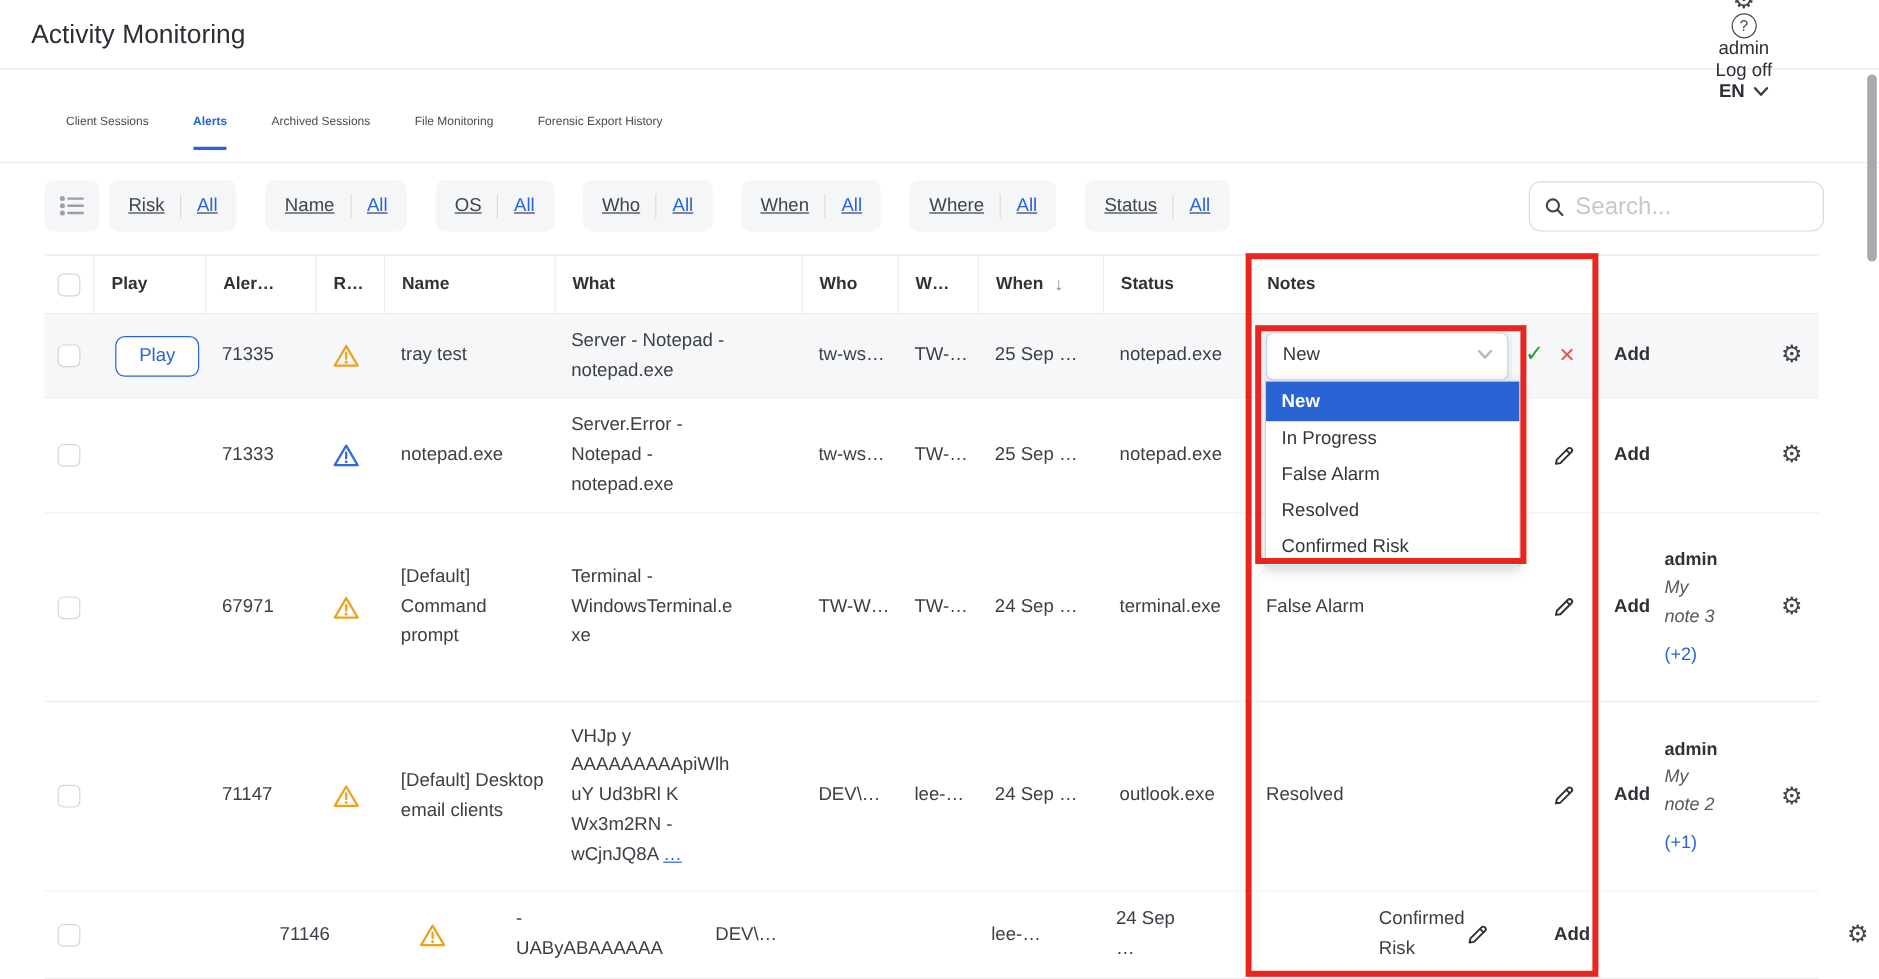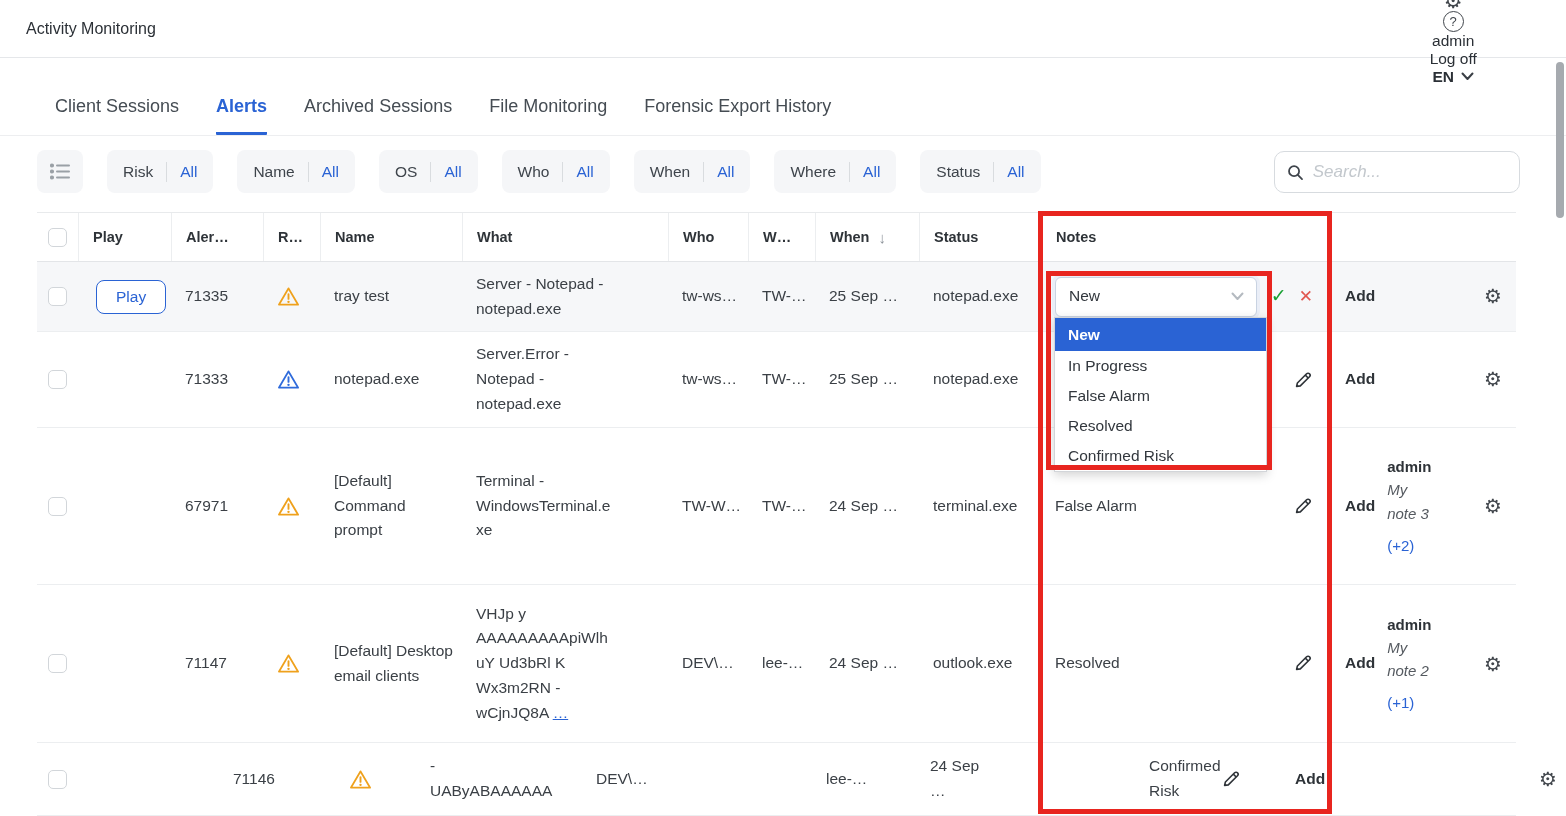--- a/index.html
+++ b/index.html
@@ -14,44 +14,44 @@
   *{box-sizing:border-box;margin:0;padding:0;}
   html,body{width:1566px;height:816px;overflow:hidden;}
   body{
     position:relative;background:#fff;
     font-family:"Liberation Sans","DejaVu Sans",sans-serif;
     color:var(--text);
   }
   
   .topbar{position:absolute;left:0;top:0;width:1566px;height:58px;
     border-bottom:1px solid #e5e7ea;display:flex;align-items:center;background:#fff;}
-  .page-title{margin-left:26px;font-size:16px;color:#2b3036;}
+  .page-title{margin-left:26px;font-size:22px;color:#2b3036;}
   .topbar-right{margin-left:auto;display:flex;align-items:center;margin-right:40px;
     font-size:15.5px;color:#2b3036;flex-direction:column;}
   .icon-gear{font-size:21px;color:#41464c;line-height:1;}
   .icon-help{width:21px;height:21px;border:1.6px solid #41464c;border-radius:50%;
     display:flex;align-items:center;justify-content:center;font-size:13px;color:#41464c;}
   .lang{display:flex;align-items:center;gap:7px;font-weight:bold;}
   
-  .tabs{position:absolute;left:55px;top:96px;display:flex;gap:37px;font-size:18px;color:#454c53;}
+  .tabs{position:absolute;left:55px;top:96px;display:flex;gap:37px;font-size:10px;color:#454c53;}
   .tab{padding-bottom:15px;cursor:pointer;}
   .tab.active{color:var(--accent);font-weight:bold;border-bottom:3px solid var(--accent);border-radius:1px;}
   .tabs-line{position:absolute;left:0;top:135px;width:1566px;border-top:1px solid #edeef0;}
   
-  .filterbar{position:absolute;left:37px;top:150px;display:flex;align-items:center;gap:24px;}
+  .filterbar{position:absolute;left:37px;top:150px;display:flex;align-items:center;gap:8px;text-decoration:underline;}
   .filter-iconbtn{width:46px;height:43px;background:var(--pill-bg);border-radius:8px;
     display:flex;align-items:center;justify-content:center;cursor:pointer;}
   .pill{height:43px;background:var(--pill-bg);border-radius:8px;display:flex;align-items:center;
     padding:0 16px;gap:13px;font-size:15.5px;color:#3e444b;cursor:pointer;}
   .pill .sep{width:1px;height:20px;background:#d9dcdf;}
   .pill .all{color:var(--accent);}
   .searchbox{position:absolute;left:1274px;top:151px;width:246px;height:42px;
     border:1px solid #d7dbdf;border-radius:10px;display:flex;align-items:center;padding:0 12px;gap:9px;background:#fff;}
-  .searchbox input{border:none;outline:none;font-size:17px;width:100%;color:#333;
-    font-family:"Liberation Sans",sans-serif;background:transparent;font-style:italic;}
+  .searchbox input{border:none;outline:none;font-size:20px;width:100%;color:#333;
+    font-family:"Liberation Sans",sans-serif;background:transparent;}
   .searchbox input::placeholder{color:#c3c8cd;}
   
   .table{position:absolute;left:37px;top:212px;width:1479px;}
   .grid-row{display:grid;grid-template-columns:41px 93px 92px 57px 142px 206px 80px 67px 104px 122px 290px 185px;}
   .thead{height:50px;border-top:1px solid var(--border);border-bottom:1px solid #e3e5e8;
     font-size:14.5px;font-weight:bold;color:var(--text-dark);}
   .thead>div{display:flex;align-items:center;padding-left:14px;height:100%;}
   .thead>div+div{border-left:1px solid #eceef0;}
   .thead .c-check{justify-content:center;padding-left:0;}
   .sort-arrow{color:#8d939a;margin-left:9px;font-weight:normal;font-size:15px;}

